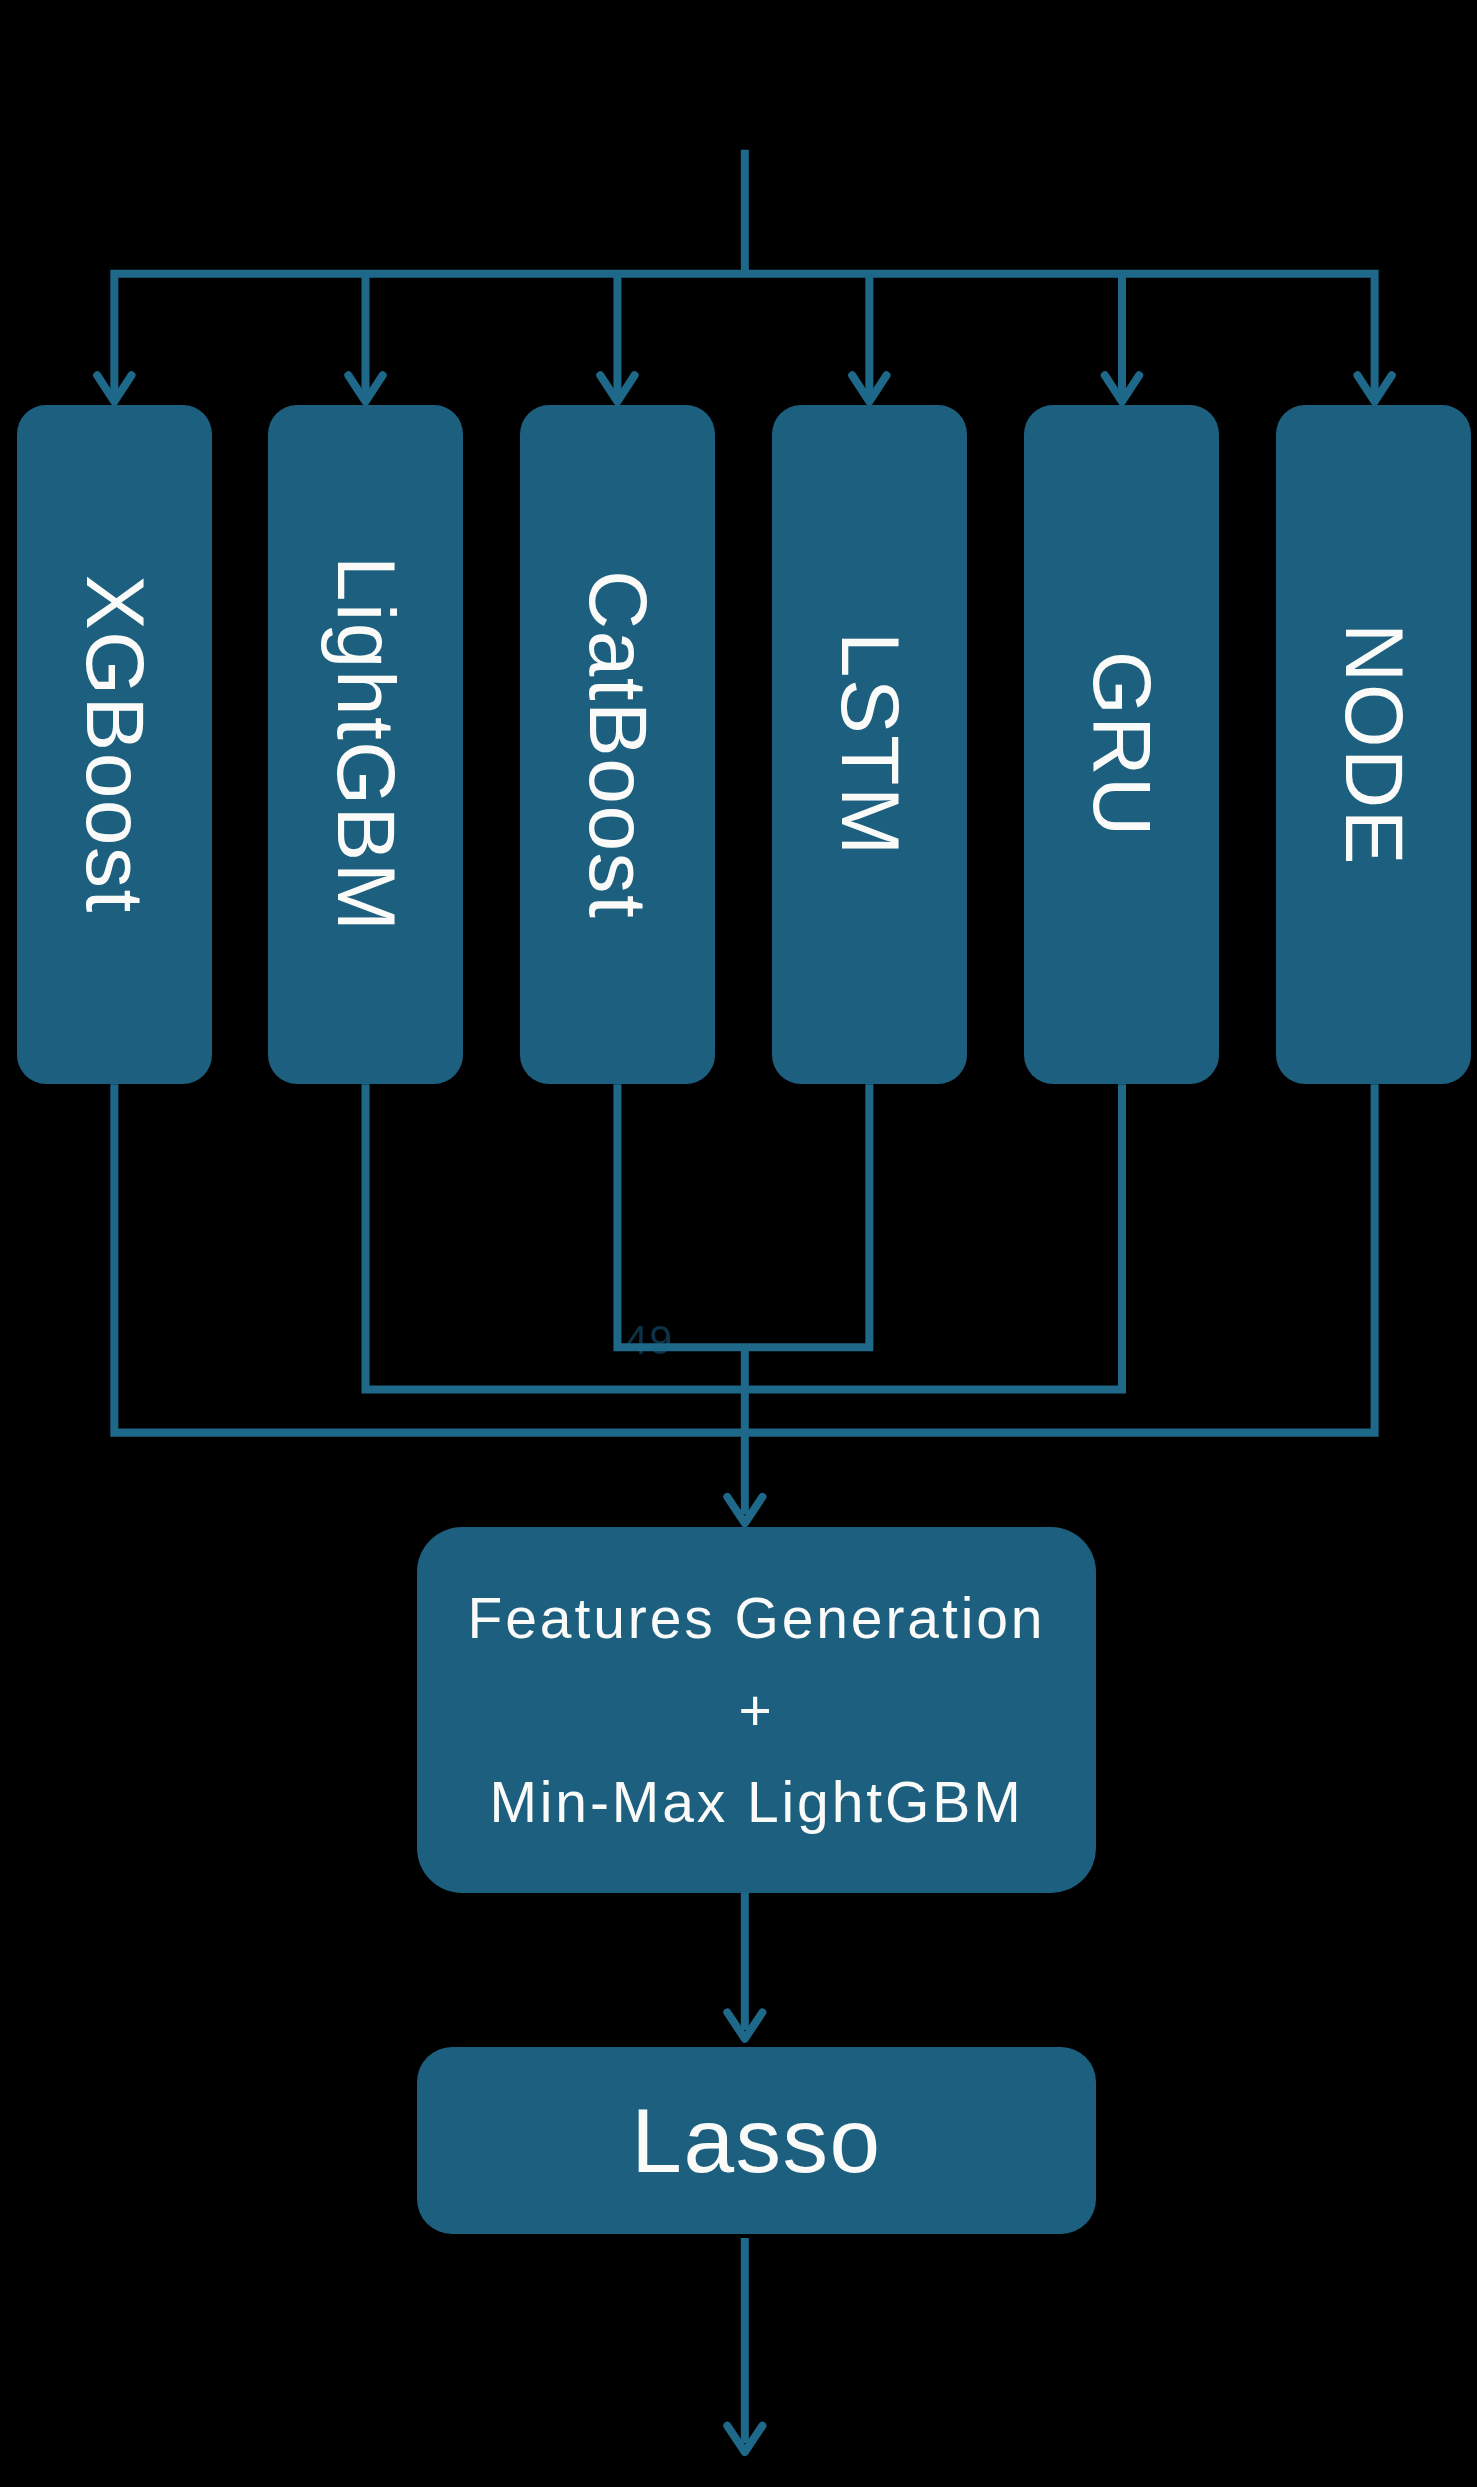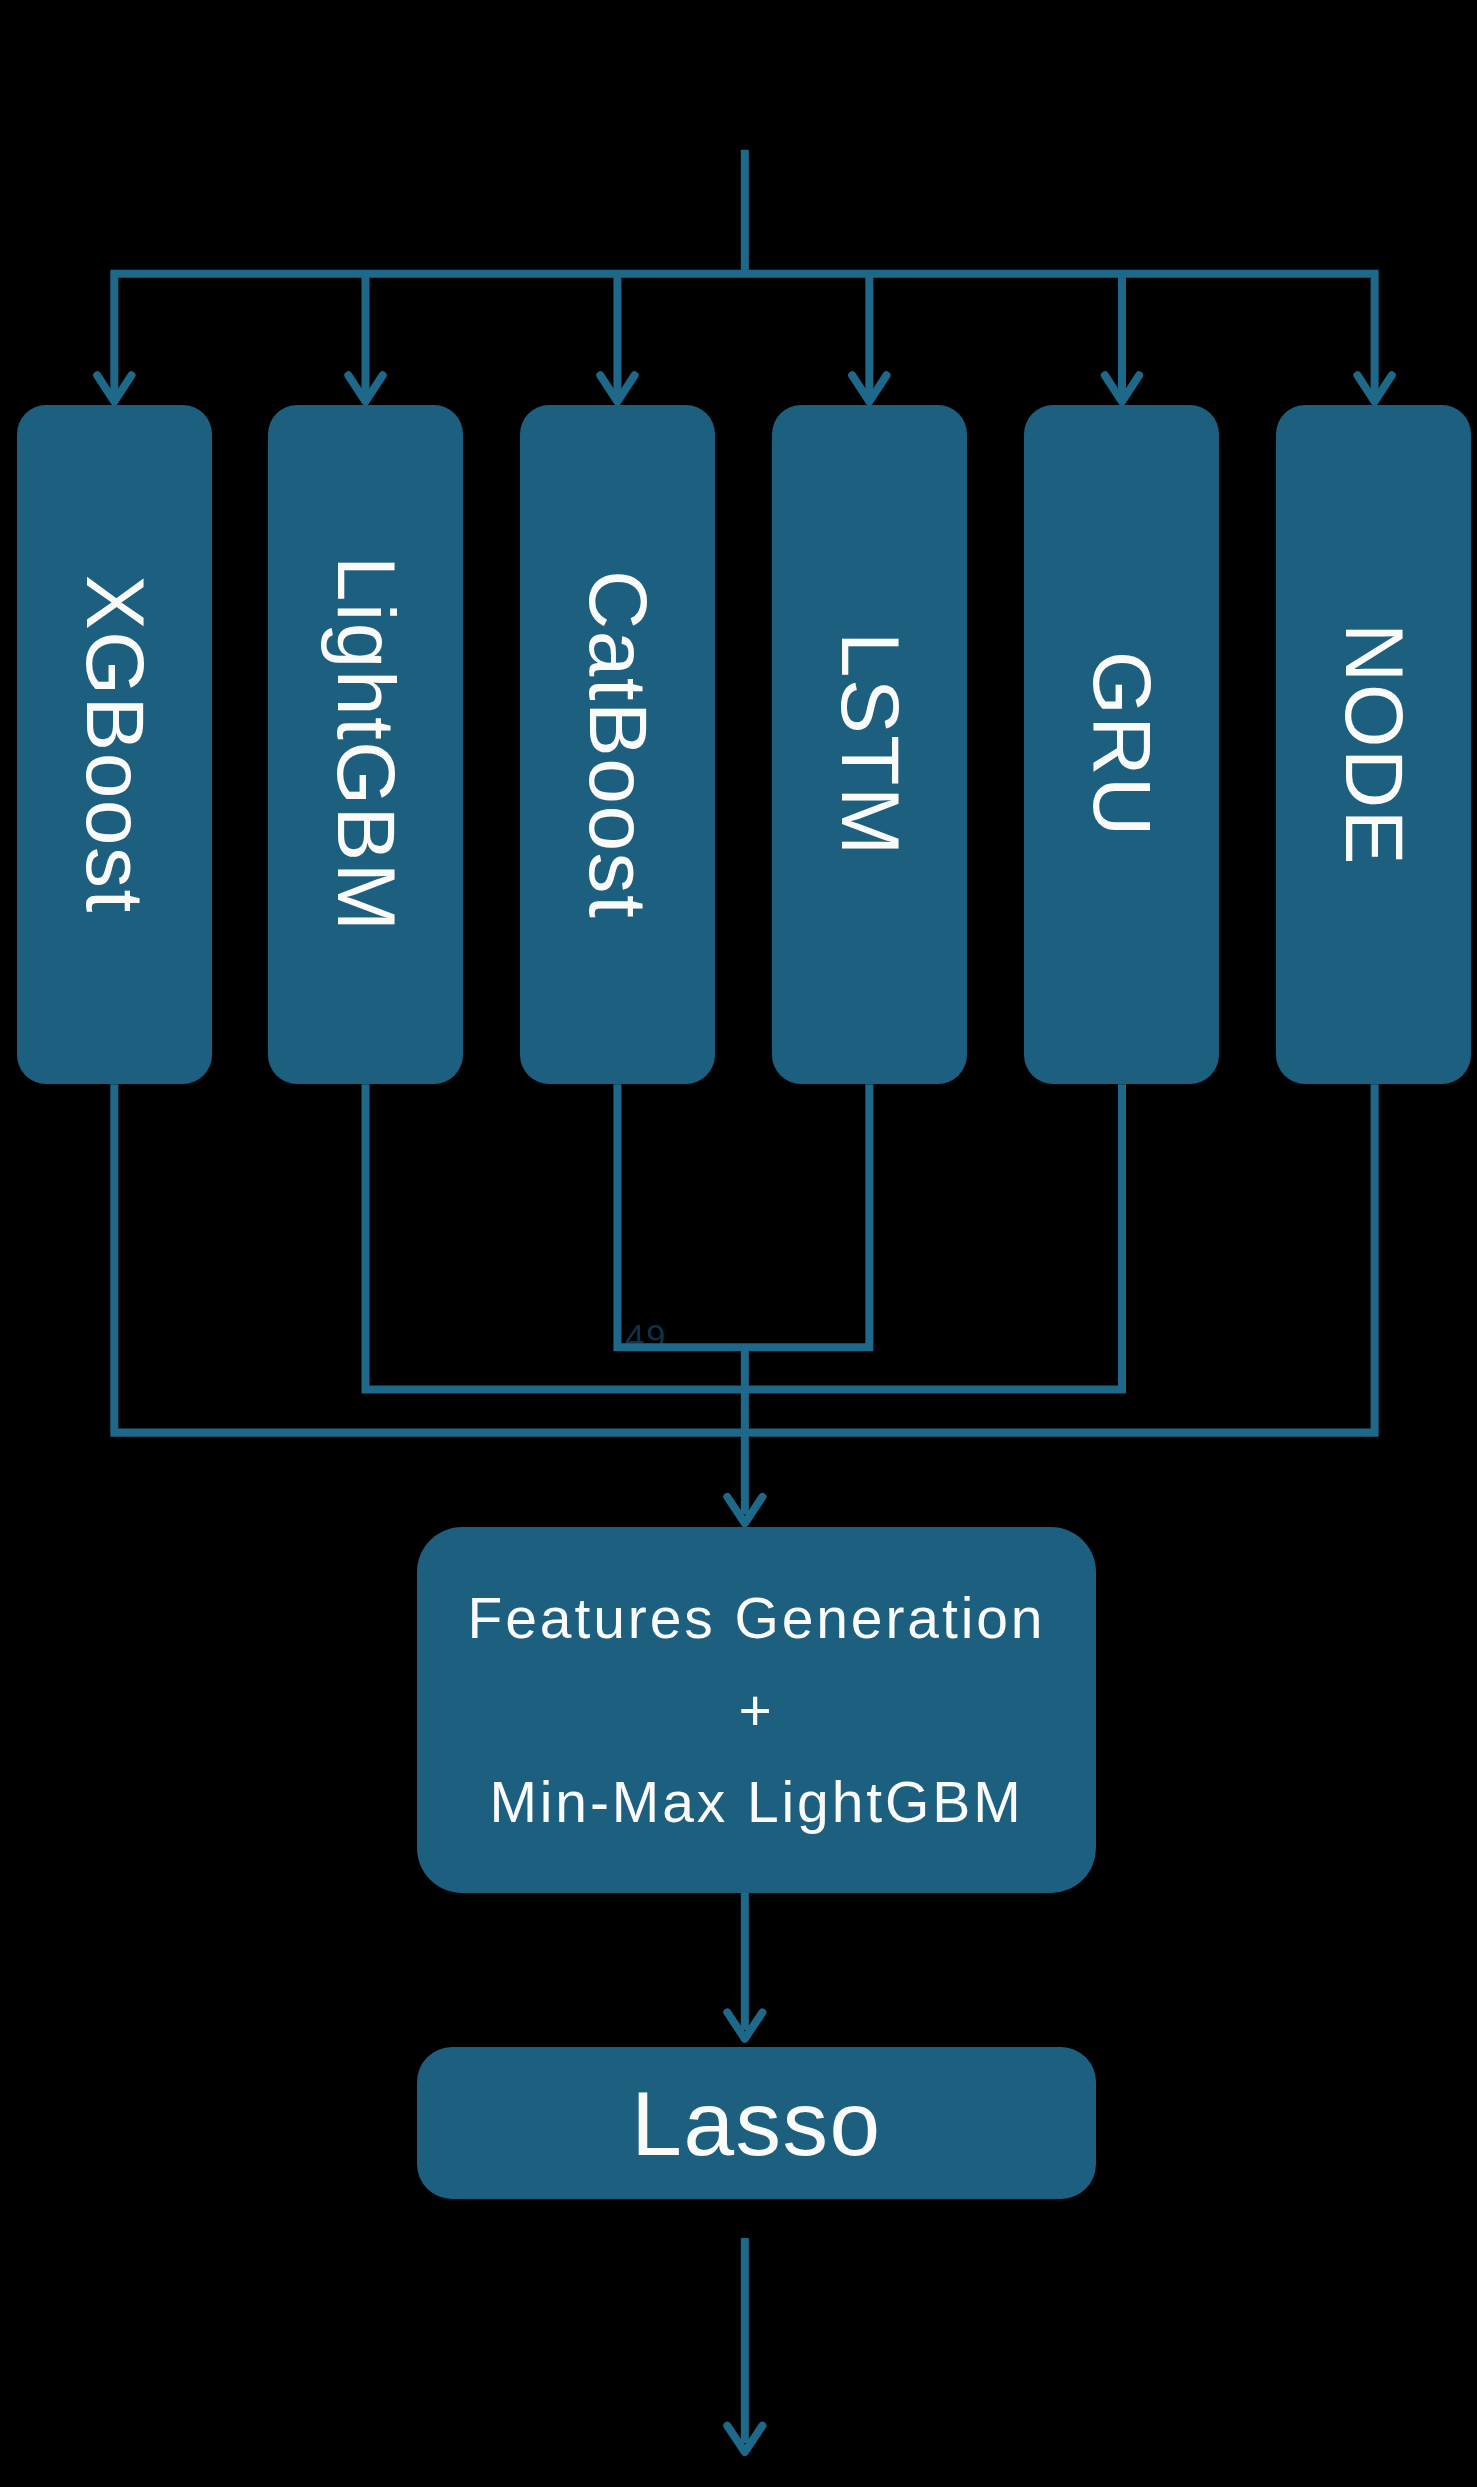--- a/index.html
+++ b/index.html
@@ -34,27 +34,27 @@
     background:#1c5f7f;color:#fafaf8;
     display:flex;flex-direction:column;
     align-items:center;justify-content:center;
     text-align:center;z-index:3;
   }
   .features-box{
     top:1527px;height:366px;border-radius:45px;
     font-size:57px;letter-spacing:2.9px;line-height:1;gap:35px;align-items:center;
   }
   .lasso-box{
-    top:2047px;height:152px;border-radius:35px;
+    top:2047px;height:187px;border-radius:35px;
     font-size:91px;letter-spacing:1.5px;line-height:1;
   }
   
   .artifact{
     position:absolute;left:625px;top:1317px;
-    font-size:35px;color:#0e3348;z-index:1;
+    font-size:41px;color:#0e3348;z-index:1;
     letter-spacing:1.5px;
     text-align:right;
   }
 </style>
 </head>
 <body>
 
 <div class="canvas">
 
   <span class="artifact">49</span>

